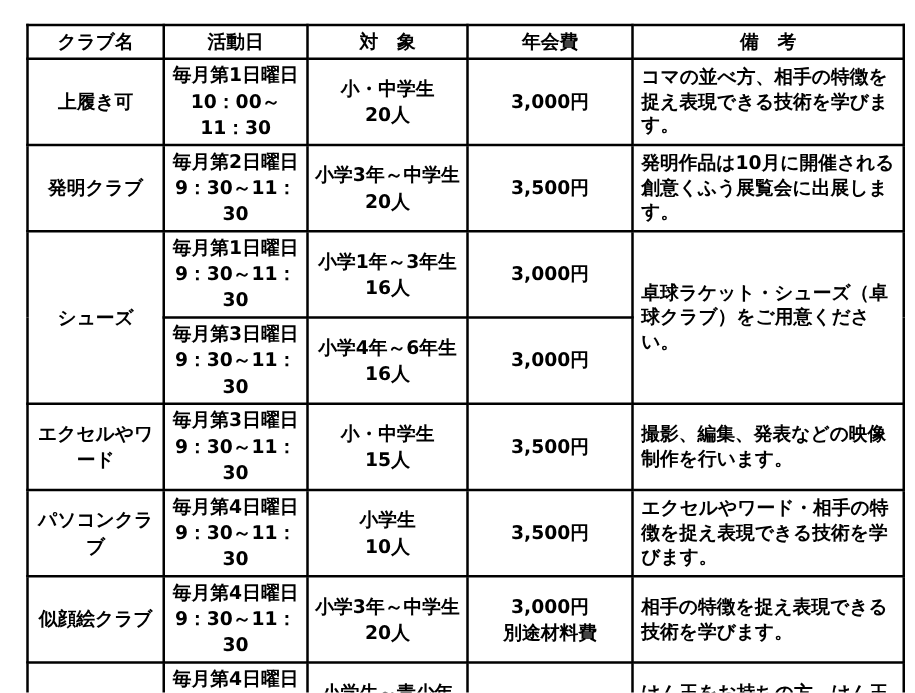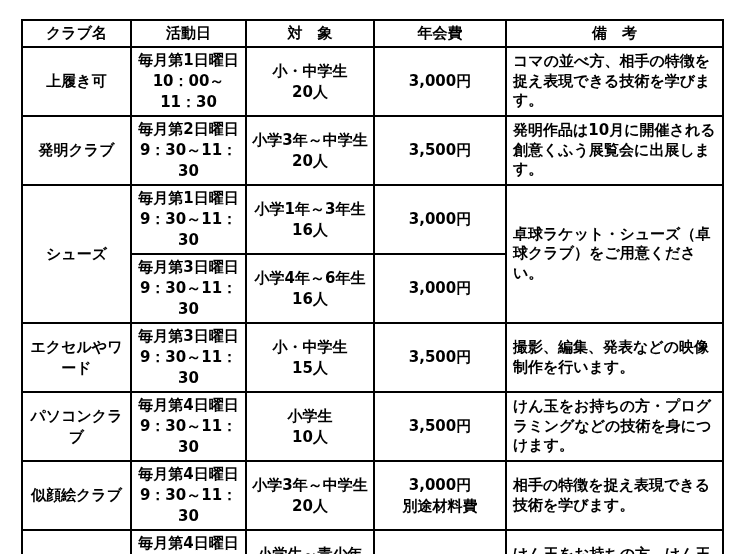--- a/index.html
+++ b/index.html
@@ -111,21 +111,21 @@
       <td>3,500円</td>
       <td class="remarks">撮影、編集、発表などの映像制作を行います。</td>
     </tr>
     <tr style="height:55px">
       <td>パソコンクラブ</td>
       <td>毎月第4日曜日
 9：30～11：30</td>
       <td>小学生
 10人</td>
       <td>3,500円</td>
-      <td class="remarks">けん玉をお持ちの方・プログラミングなどの技術を身につけます。</td>
+      <td class="remarks">エクセルやワード・相手の特徴を捉え表現できる技術を学びます。</td>
     </tr>
     <tr style="height:56px">
       <td>似顔絵クラブ</td>
       <td>毎月第4日曜日
 9：30～11：30</td>
       <td>小学3年～中学生
 20人</td>
       <td>3,000円
 別途材料費</td>
       <td class="remarks">相手の特徴を捉え表現できる技術を学びます。</td>

